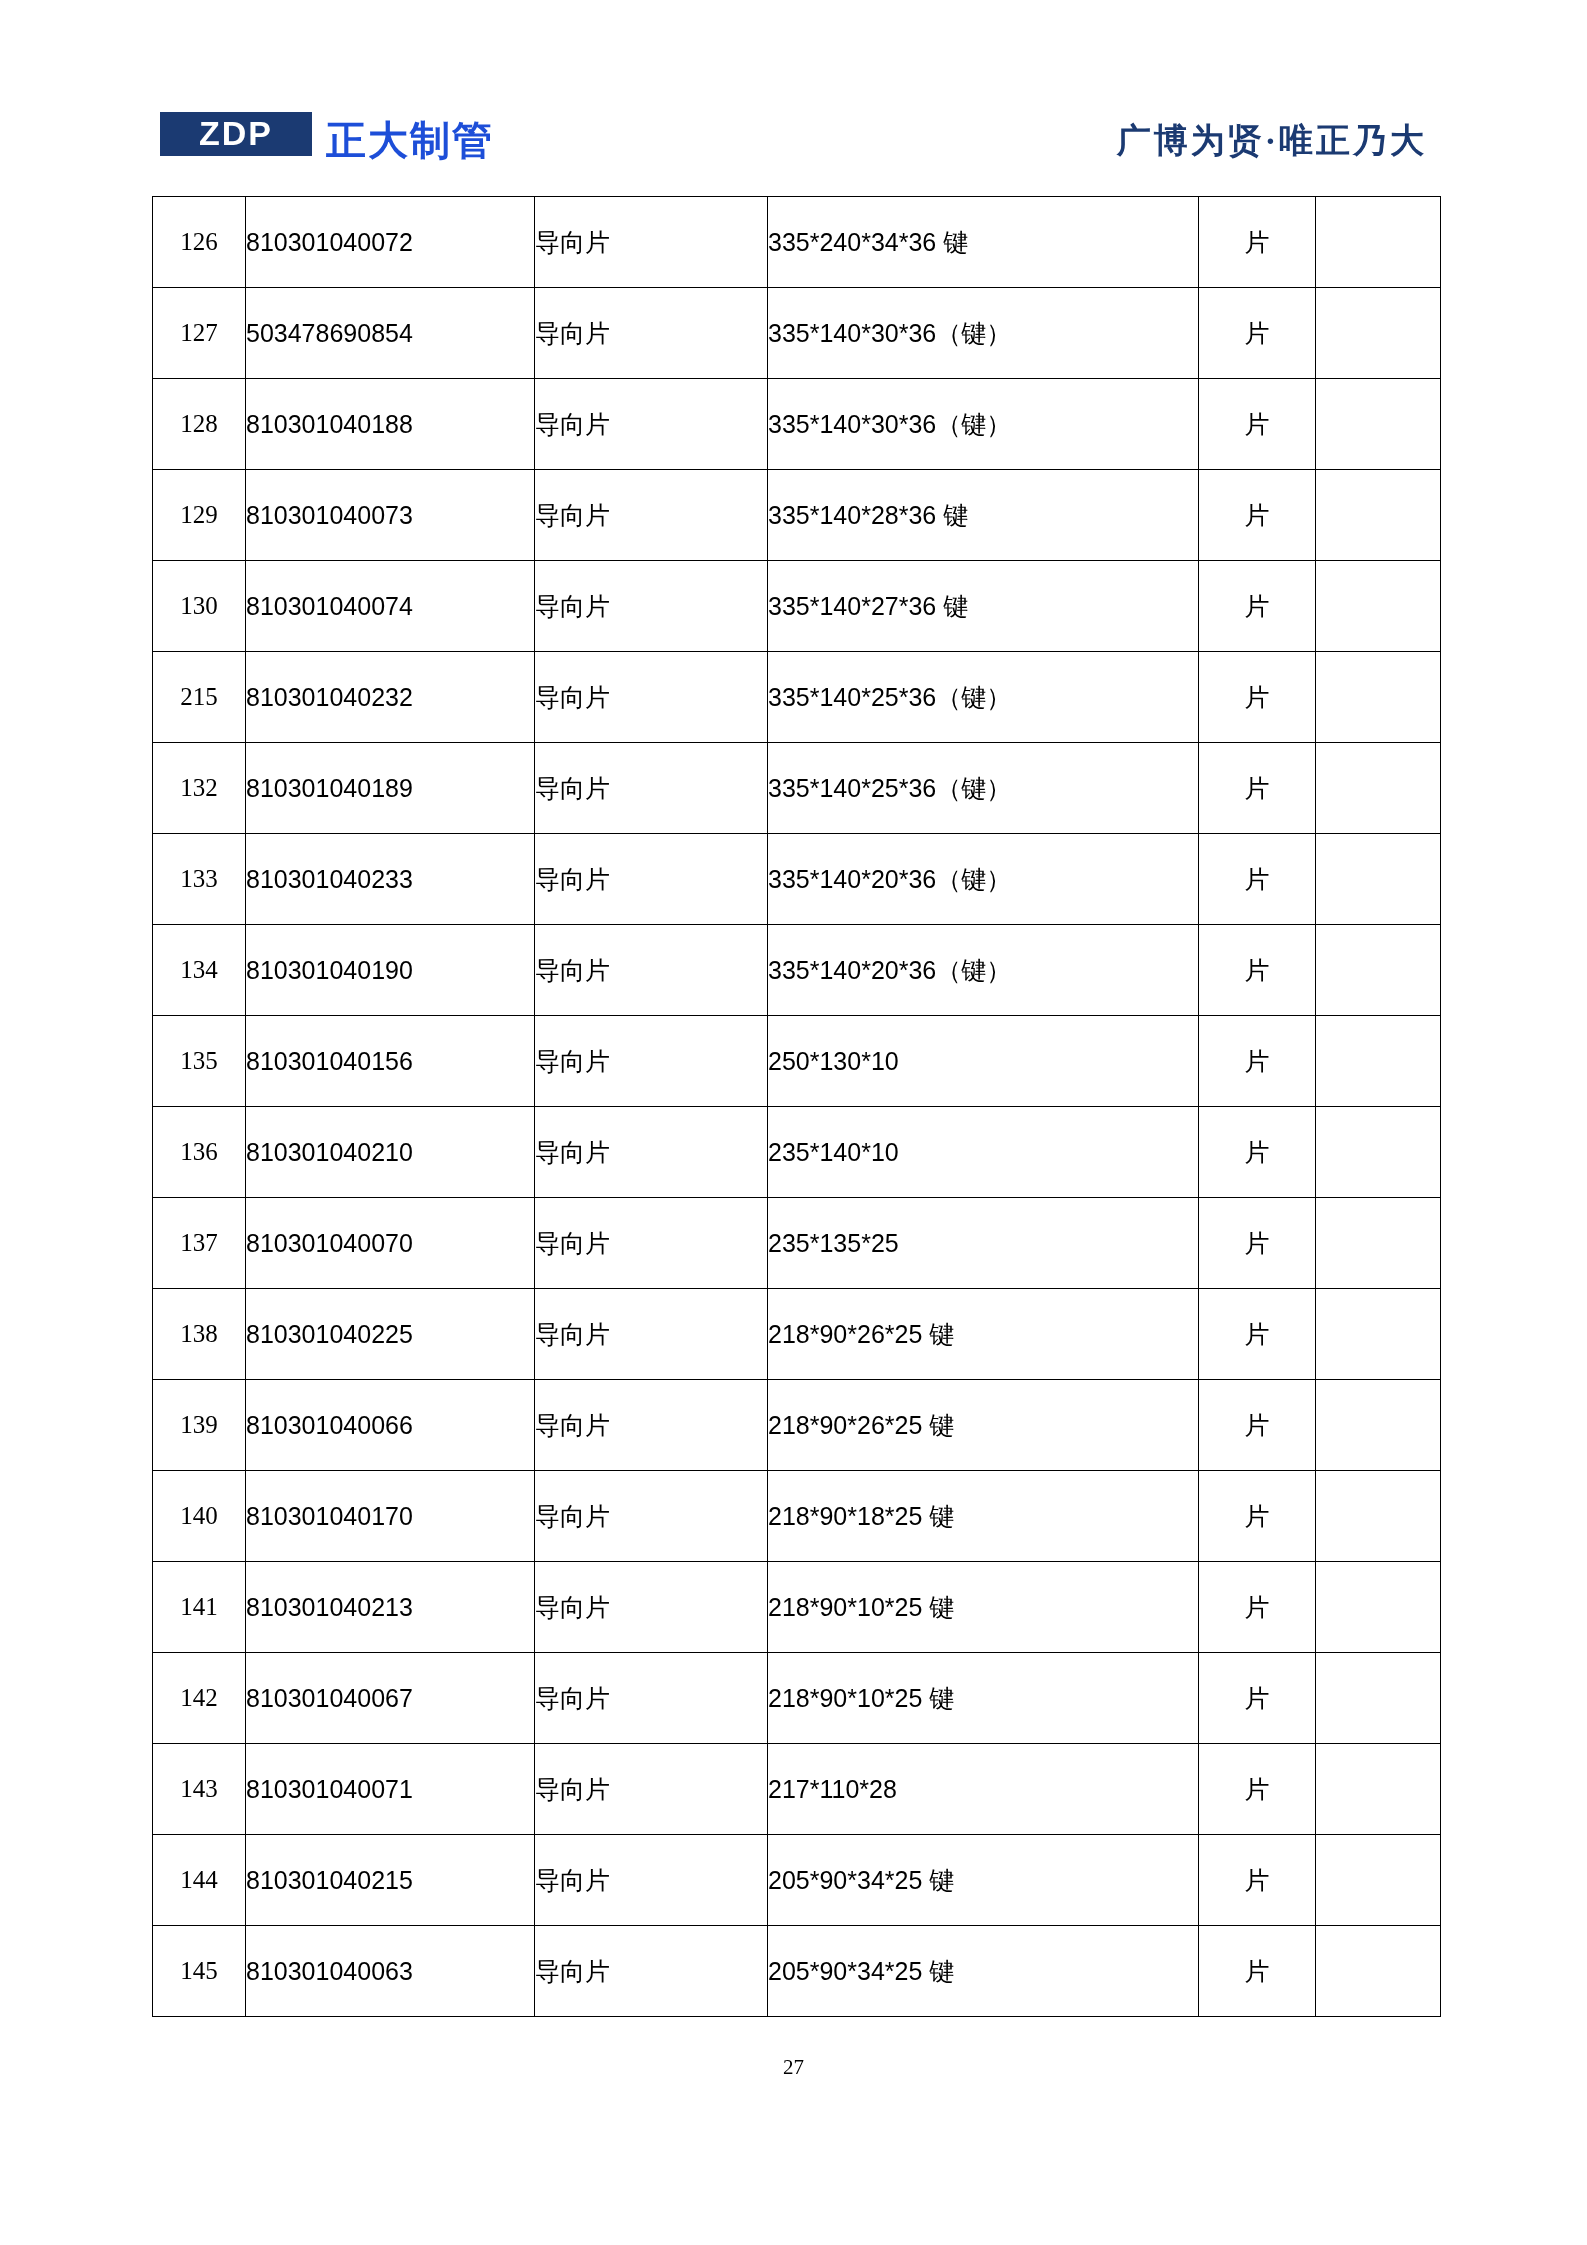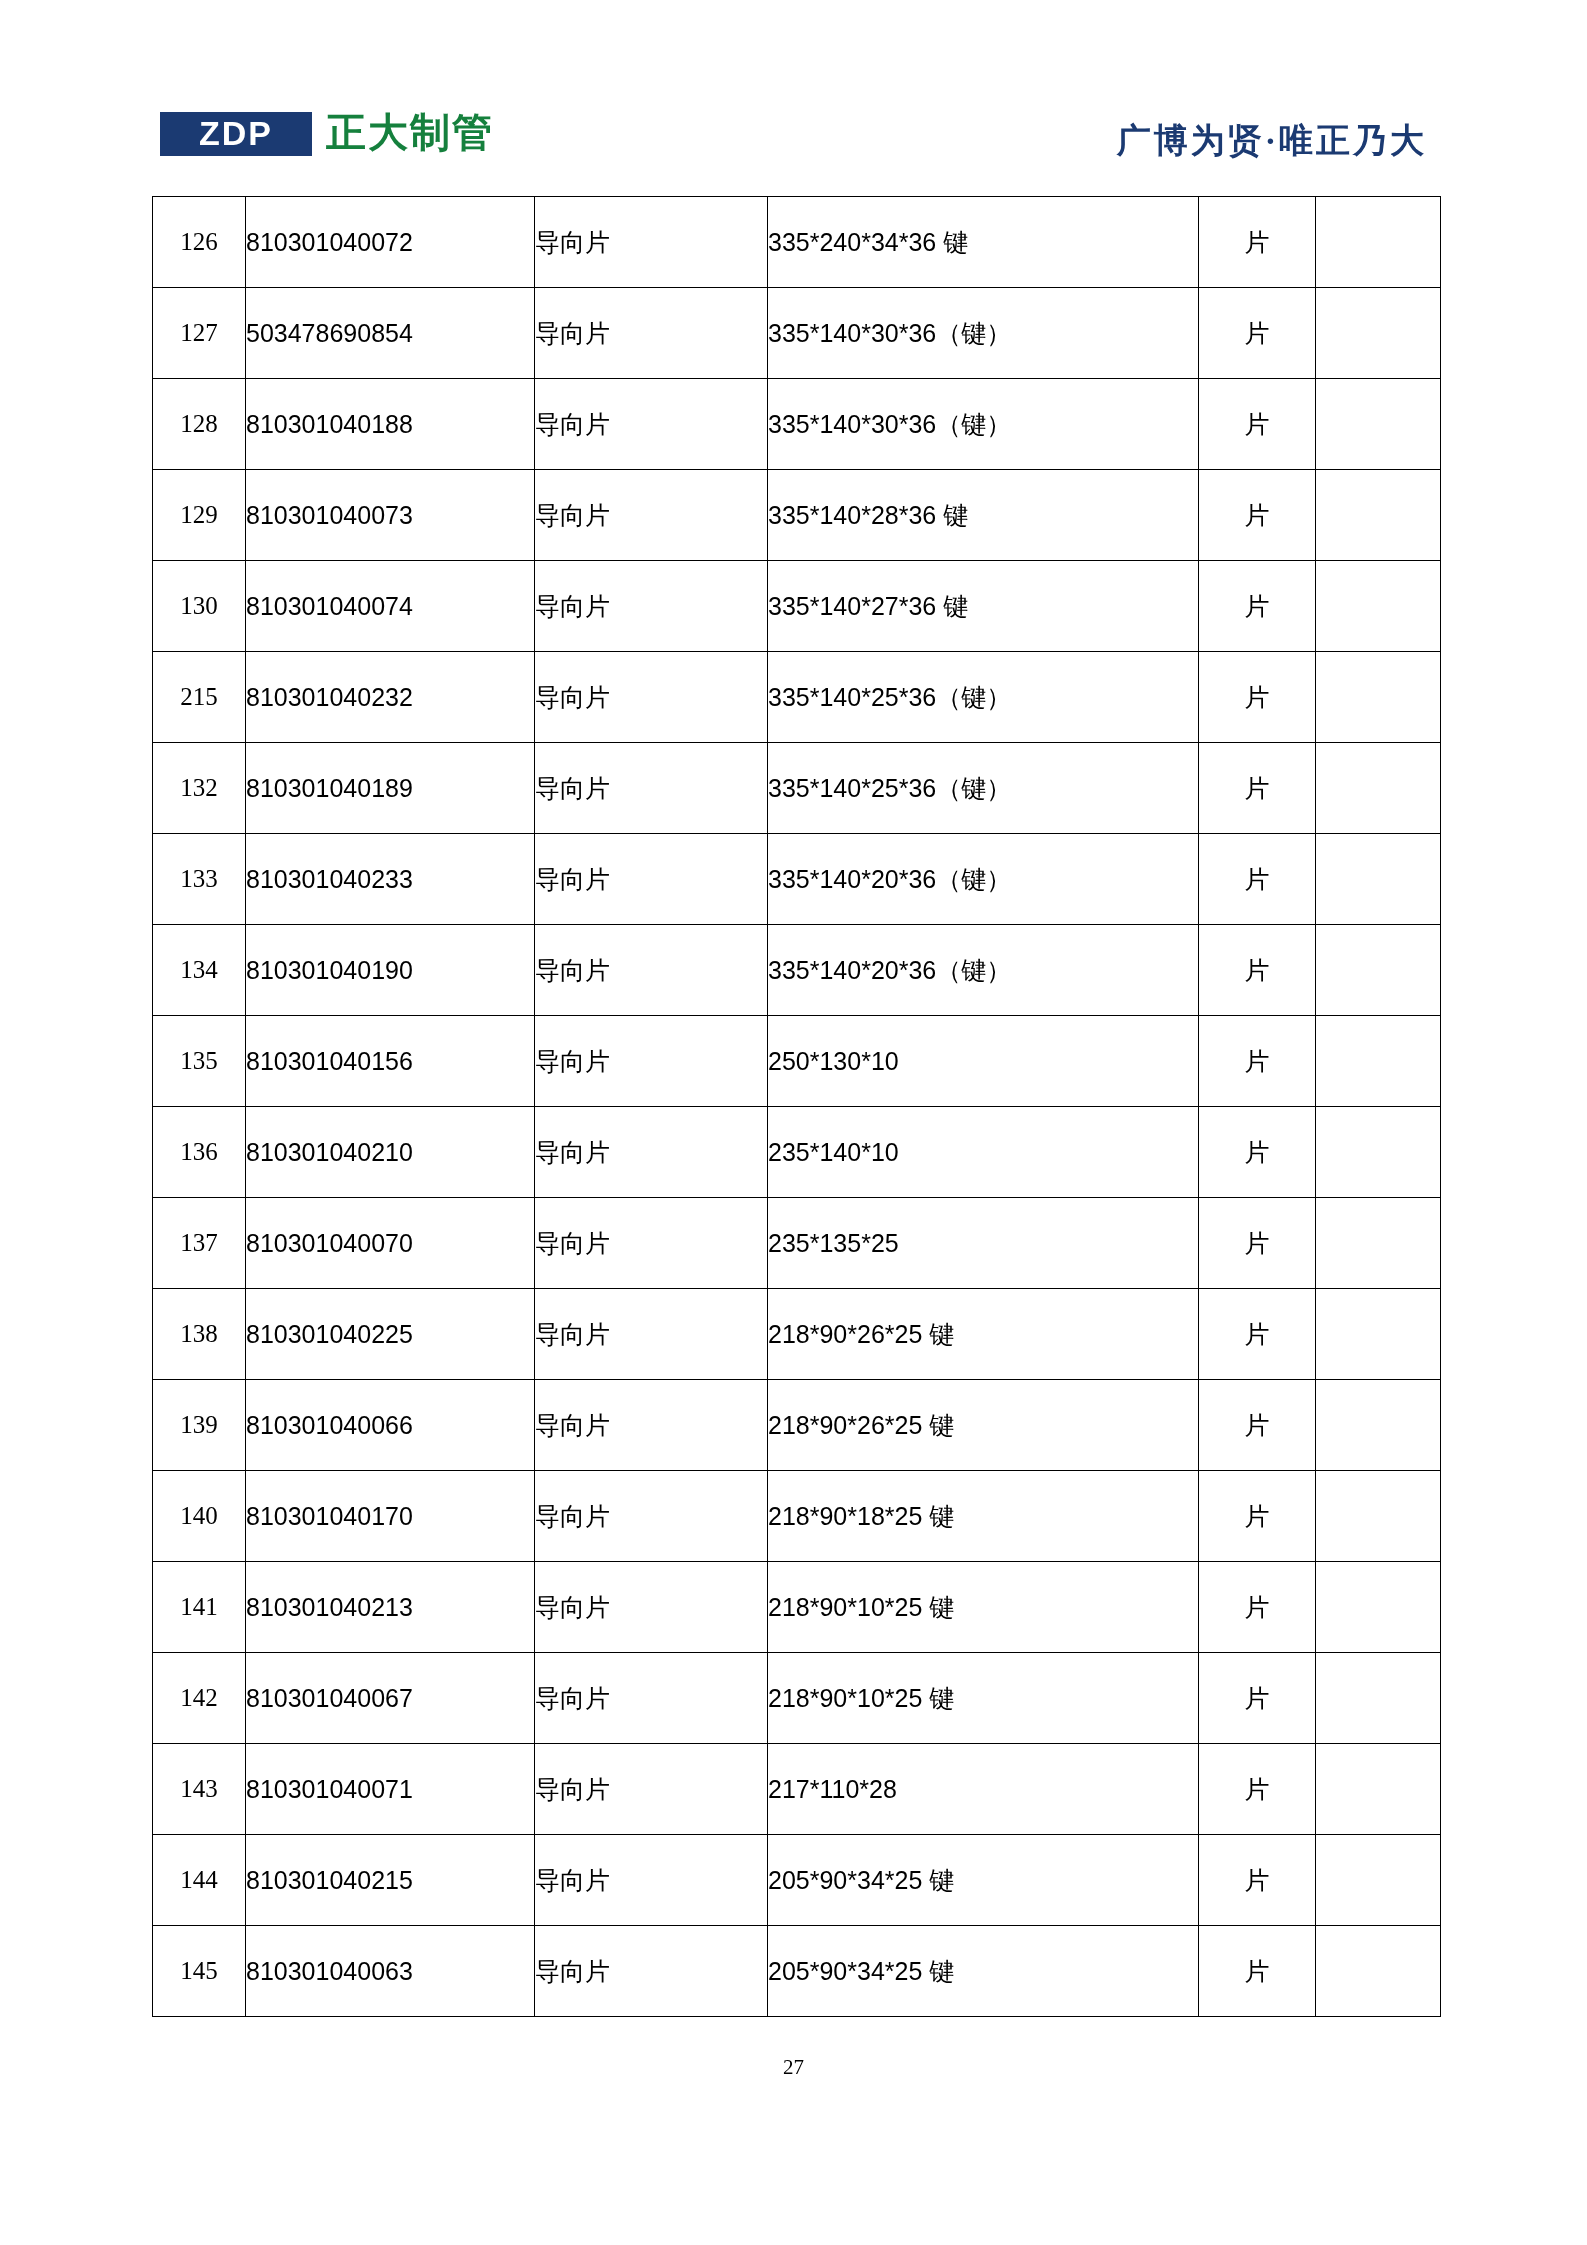--- a/index.html
+++ b/index.html
@@ -27,31 +27,31 @@
     top: 112px;
     left: 160px;
     right: 160px;
     height: 60px;
   }
   .logo-wrap {
     position: absolute;
     left: 0;
     top: 0;
     display: flex;
-    align-items: flex-start;
+    align-items: flex-end;
     gap: 14px;
   }
   .logo-mark {
     display: block;
   }
   .logo-text {
     font-family: "Liberation Sans", sans-serif;
     font-size: 40px;
     font-weight: bold;
-    color: #15803d;
+    color: #1d4ed8;
     letter-spacing: 2px;
     line-height: 1;
   }
   .slogan {
     position: absolute;
     right: 0;
     top: 6px;
     font-family: "Liberation Serif", serif;
     font-size: 34px;
     font-weight: bold;

